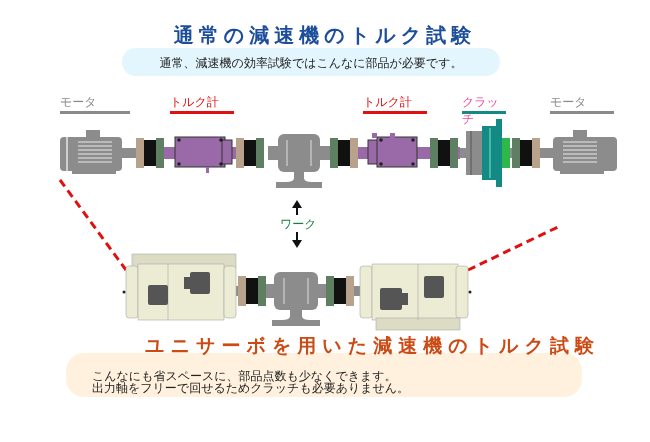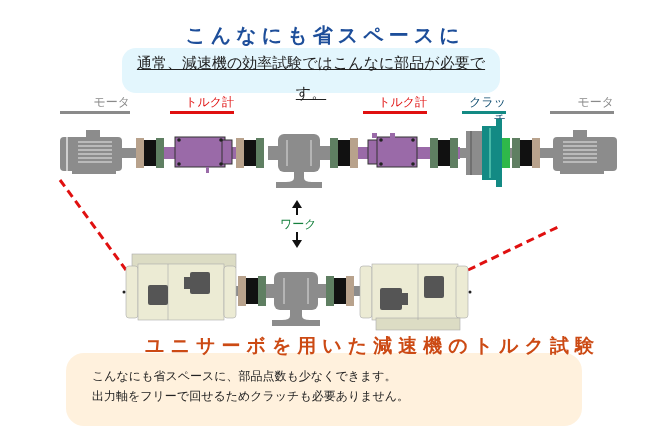--- a/index.html
+++ b/index.html
@@ -1,45 +1,45 @@
 <!DOCTYPE html>
 <html><head>
 <meta charset="utf-8">
 <style>
   html,body{margin:0;padding:0;background:#fff;}
   body{width:650px;height:442px;position:relative;overflow:hidden;font-family:"DejaVu Sans",sans-serif;}
   .abs{position:absolute;}
   .title-top{left:0;width:650px;top:22px;text-align:center;font-size:20px;font-weight:bold;color:#1d4e9a;letter-spacing:5px;z-index:2;}
-  .sub-top{left:122px;top:48px;width:378px;height:45px;border-radius:14px;background:#e3f6fd;text-align:center;line-height:30px;font-size:15px;color:#222;text-decoration:underline;}
-  .lbl{font-size:12px;text-align:right;}
+  .sub-top{left:122px;top:48px;width:378px;height:28px;border-radius:14px;background:#e3f6fd;text-align:center;line-height:30px;font-size:12px;color:#222;}
+  .lbl{font-size:12px;text-align:left;}
   .lbl-bar{height:3px;}
   .title-bot{left:60px;width:540px;top:333px;text-align:right;font-size:19px;font-weight:bold;color:#cc4a14;letter-spacing:6px;z-index:2;}
-  .sub-bot{left:66px;top:353px;width:516px;height:73px;border-radius:18px;background:#fff1dd;font-size:12px;color:#222;}
+  .sub-bot{left:66px;top:353px;width:516px;height:44px;border-radius:18px;background:#fff1dd;font-size:12px;color:#222;}
   .sub-bot .ln{position:absolute;left:26px;}
   .work{left:280px;top:216px;font-size:12px;color:#15803d;}
   svg{position:absolute;left:0;top:0;}
 </style>
 </head>
 <body>
 
 <div class="abs sub-top">
   <span>通常、減速機の効率試験ではこんなに部品が必要です。</span>
 </div>
-<div class="abs title-top">こんなにも省スペースに</div>
+<div class="abs title-top">通常の減速機のトルク試験</div>
 
 <div class="abs lbl" style="left:60px;top:94px;width:70px;color:#8a8a8a;">モータ</div>
 <div class="abs lbl-bar" style="left:60px;top:111px;width:70px;background:#8a8a8a;"></div>
 
 <div class="abs lbl" style="left:170px;top:94px;width:64px;color:#e01010;">トルク計</div>
 <div class="abs lbl-bar" style="left:170px;top:111px;width:64px;background:#e01010;"></div>
 
 <div class="abs lbl" style="left:363px;top:94px;width:64px;color:#e01010;">トルク計</div>
 <div class="abs lbl-bar" style="left:363px;top:111px;width:64px;background:#e01010;"></div>
 
-<div class="abs lbl" style="left:462px;top:94px;width:44px;color:#0c4a6e;">クラッチ</div>
+<div class="abs lbl" style="left:462px;top:94px;width:44px;color:#ec4899;">クラッチ</div>
 <div class="abs lbl-bar" style="left:462px;top:111px;width:44px;background:#138a84;"></div>
 
 <div class="abs lbl" style="left:550px;top:94px;width:64px;color:#8a8a8a;">モータ</div>
 <div class="abs lbl-bar" style="left:550px;top:111px;width:64px;background:#8a8a8a;"></div>
 
 <svg width="650" height="442">
 
   <rect x="120" y="148" width="40" height="10" fill="#8c8c8c"></rect>
   <rect x="160" y="147" width="100" height="12" fill="#9a6aa8"></rect>
   <rect x="320" y="148" width="30" height="10" fill="#8c8c8c"></rect>
@@ -197,15 +197,15 @@
       <rect x="400" y="293" width="8" height="12" fill="#555"></rect>
     <rect x="424" y="276" width="20" height="22" rx="2" fill="#555"></rect>
     <circle cx="470" cy="292" r="1.5" fill="#222"></circle>
   </g>
 </svg>
 
 <div class="abs work">ワーク</div>
 
 <div class="abs sub-bot">
   <div class="ln" style="top:15px;">こんなにも省スペースに、部品点数も少なくできます。</div>
-  <div class="ln" style="top:35px;">出力軸をフリーで回せるためクラッチも必要ありません。</div>
+  <div class="ln" style="top:27px;">出力軸をフリーで回せるためクラッチも必要ありません。</div>
 </div>
 <div class="abs title-bot">ユニサーボを用いた減速機のトルク試験</div>
 
 </body></html>

